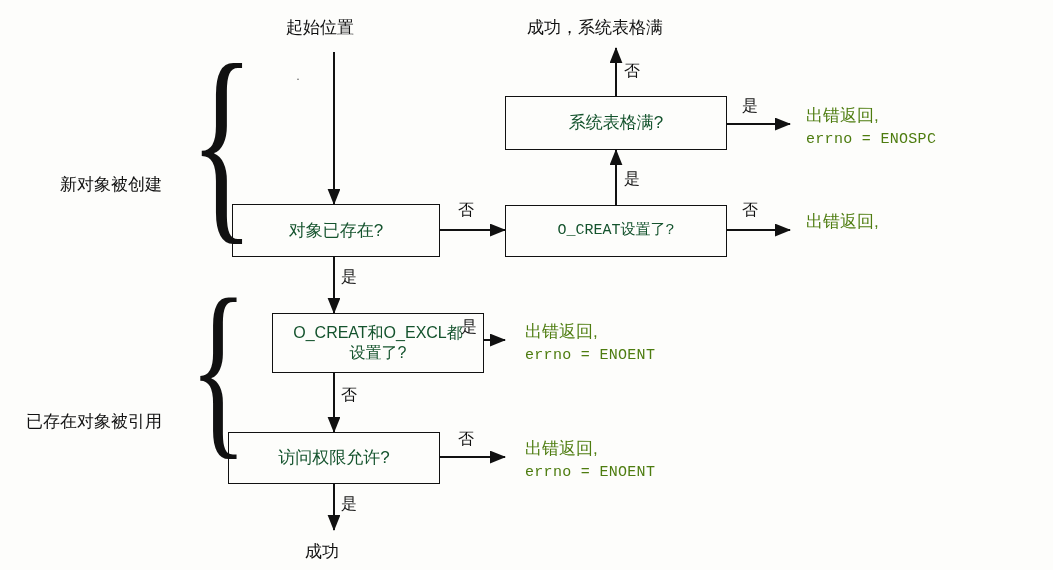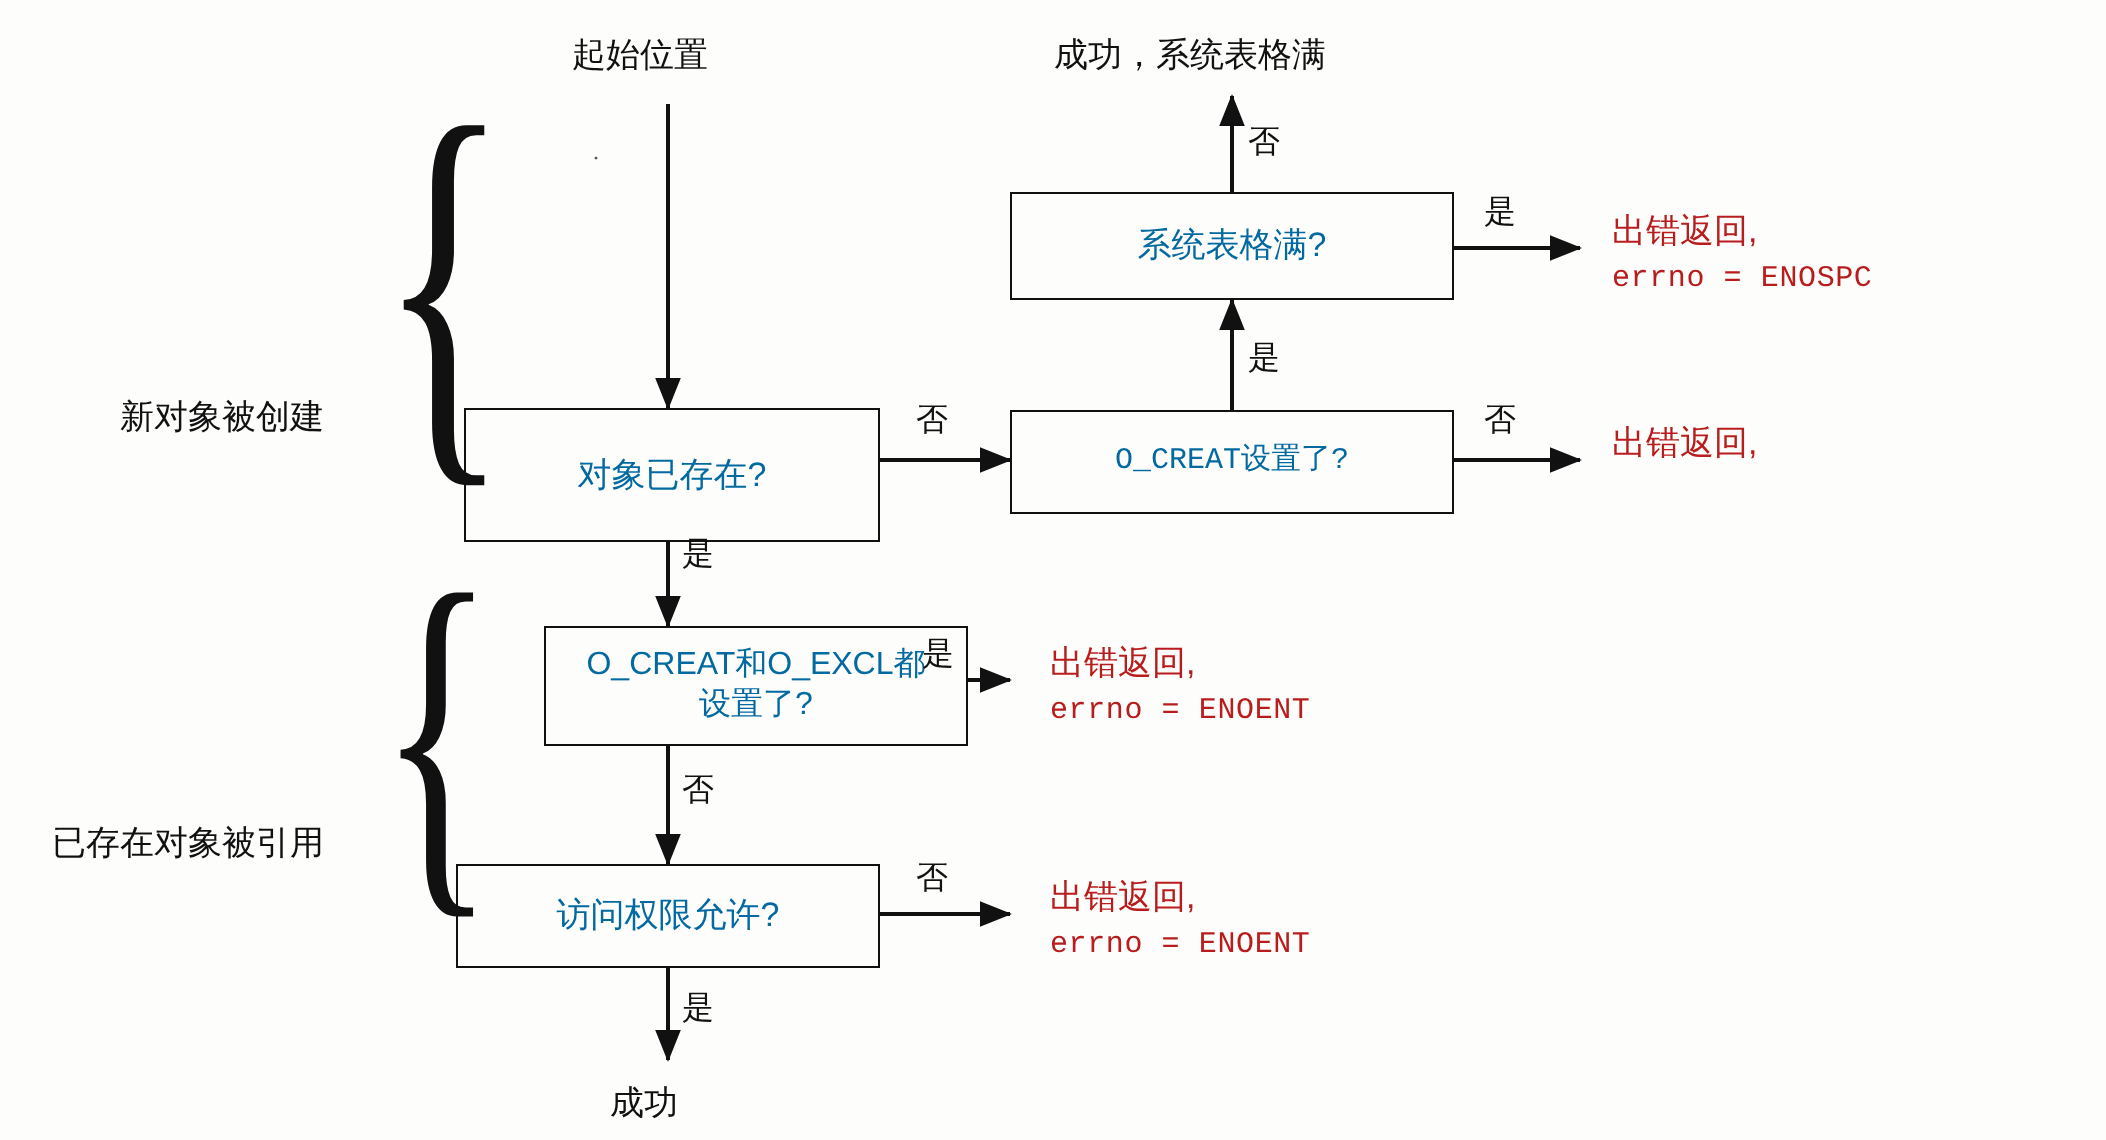--- a/index.html
+++ b/index.html
@@ -18,21 +18,21 @@
   .node {
     position: absolute;
     border: 1.5px solid #111;
     background: #fdfdfb;
     display: flex;
     align-items: center;
     justify-content: center;
     text-align: center;
     font-family: "Liberation Sans", sans-serif;
     font-size: 17px;
-    color: #0369a1;
+    color: #14532d;
     line-height: 1.25;
     box-sizing: border-box;
     padding: 18px 4px;
   }
   .node.mono {
     font-family: "Liberation Mono", monospace;
     font-size: 15px;
   }
   .node .l2 {
     display: block;
@@ -44,21 +44,21 @@
     color: #111;
     white-space: nowrap;
   }
   .label.small {
     font-size: 16px;
   }
   .errtext {
     position: absolute;
     font-family: "Liberation Sans", sans-serif;
     font-size: 17px;
-    color: #b91c1c;
+    color: #4d7c0f;
     white-space: nowrap;
     line-height: 1.45;
   }
   .errtext .code {
     font-family: "Liberation Mono", monospace;
     font-size: 15px;
     letter-spacing: 0.3px;
   }
   .brace {
     position: absolute;
@@ -117,21 +117,21 @@
       <path d="M440,457 L505,457"></path>
 
       <path d="M334,484 L334,530"></path>
     </g>
   </svg>
 
   <div class="label" style="left:286px; top:16px;">起始位置</div>
   <div class="label" style="left:305px; top:540px;">成功</div>
   <div class="label" style="left:527px; top:16px;">成功，系统表格满</div>
 
-  <div class="node" style="left:232px; top:204px; width:208px; height:67px;">
+  <div class="node" style="left:232px; top:204px; width:208px; height:53px;">
     <span>对象已存在?</span>
   </div>
 
   <div class="node mono" style="left:505px; top:205px; width:222px; height:52px;text-align:right;">
     <span>O_CREAT设置了?</span>
   </div>
 
   <div class="node" style="left:505px; top:96px; width:222px; height:54px;">
     <span>系统表格满?</span>
   </div>
@@ -169,20 +169,20 @@
     <div>出错返回,</div>
     <div class="code">errno = ENOENT</div>
   </div>
 
   <div class="errtext" style="left:525px; top:437px;">
     <div>出错返回,</div>
     <div class="code">errno = ENOENT</div>
   </div>
 
   <div class="brace" style="left:186px; top:66px; font-size:150px; transform: scaleY(1.45) scaleX(0.9);">{</div>
-  <div class="grp-label" style="left:60px; top:173px;margin-top:24px;">新对象被创建</div>
+  <div class="grp-label" style="left:60px; top:173px;">新对象被创建</div>
 
   <div class="brace" style="left:186px; top:300px; font-size:135px; transform: scaleY(1.45) scaleX(0.9);">{</div>
   <div class="grp-label" style="left:26px; top:410px;">已存在对象被引用</div>
 
   <div class="label" style="left:296px; top:72px; font-size:12px; color:#555;">·</div>
 
 </div>
 
 </body></html>

